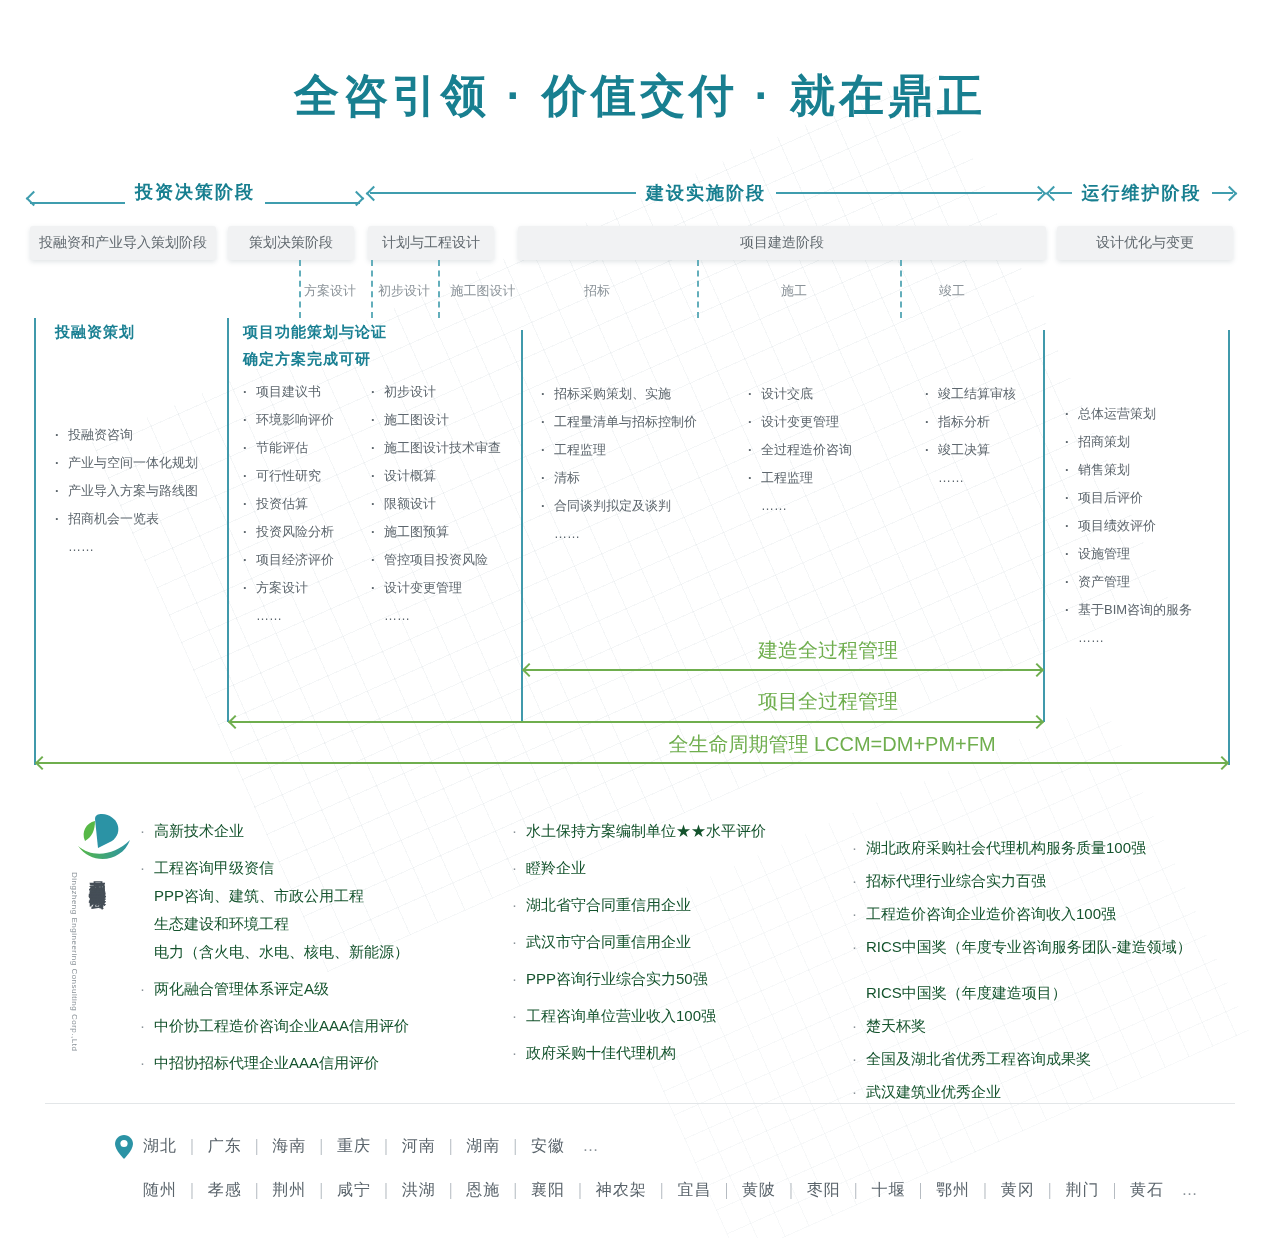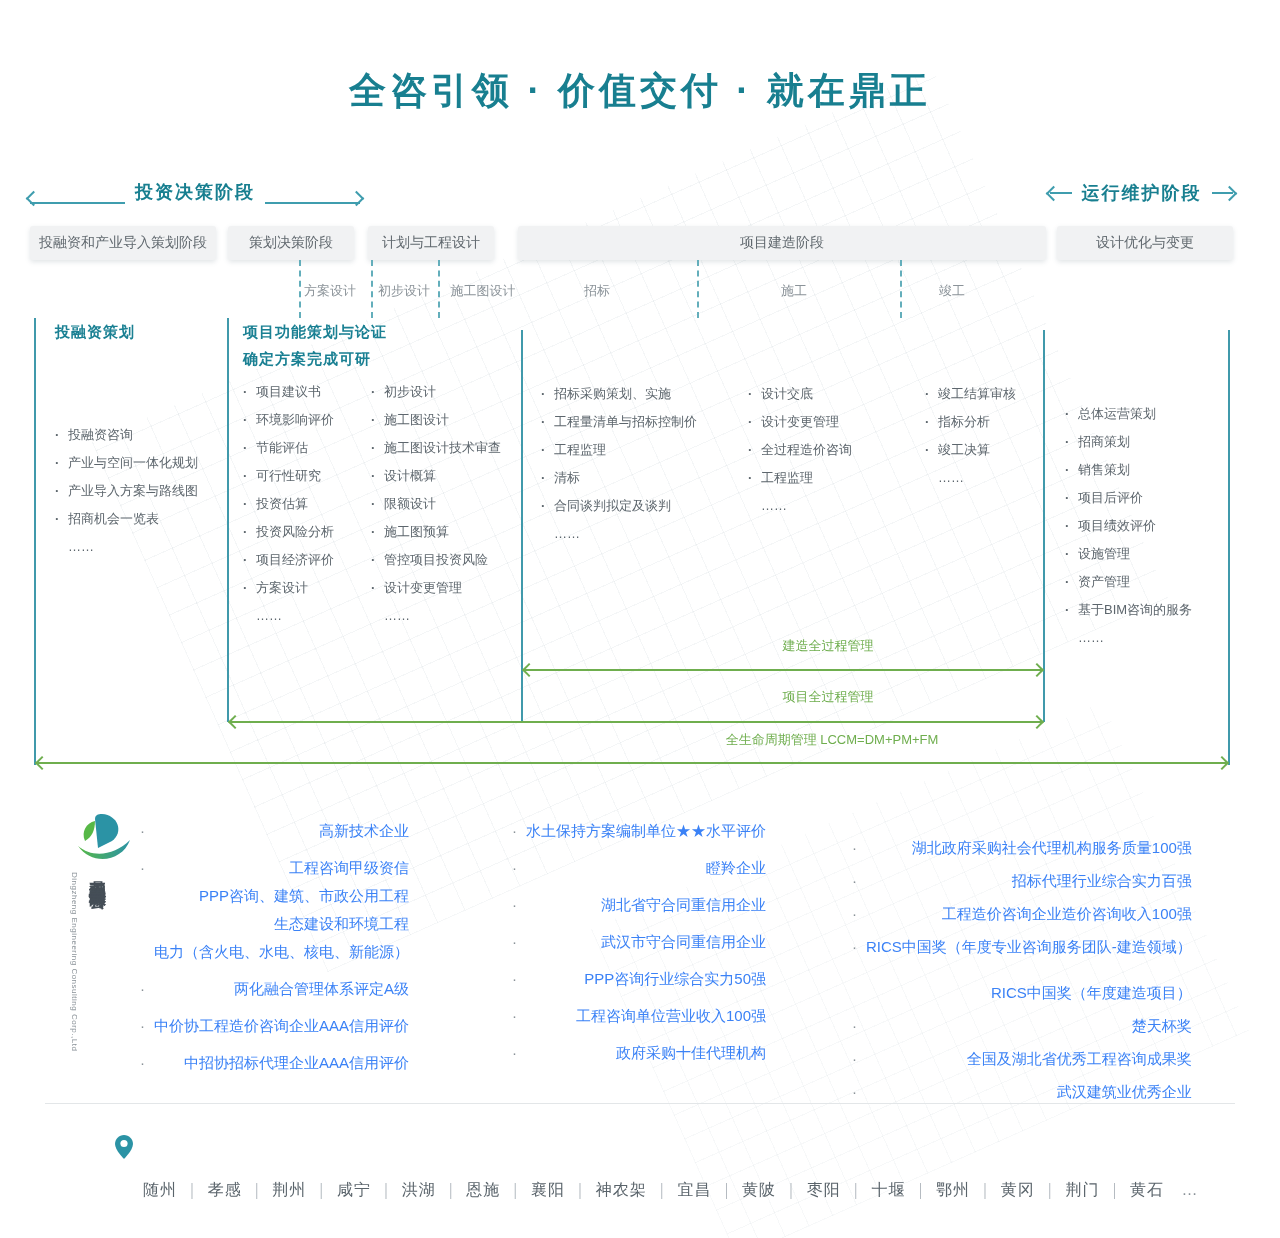--- a/index.html
+++ b/index.html
@@ -8,21 +8,21 @@
   
   .sketch{position:absolute;pointer-events:none;}
   .sk1{left:170px;top:230px;width:920px;height:580px;transform:rotate(-24deg);
        background:repeating-linear-gradient(90deg,rgba(150,168,178,.10) 0 1px,transparent 1px 30px),
                   repeating-linear-gradient(0deg,rgba(150,168,178,.10) 0 1px,transparent 1px 30px);}
   .sk2{left:640px;top:800px;width:560px;height:360px;transform:rotate(-24deg);
        background:repeating-linear-gradient(90deg,rgba(150,168,178,.08) 0 1px,transparent 1px 26px),
                   repeating-linear-gradient(0deg,rgba(150,168,178,.08) 0 1px,transparent 1px 26px);}
 
   .title{position:absolute;top:66px;left:0;right:0;text-align:center;
-         font-size:37px;font-weight:900;color:#187f90;letter-spacing:4px;white-space:nowrap;}
+         font-size:45px;font-weight:900;color:#187f90;letter-spacing:4px;white-space:nowrap;}
 
   
   .phase{position:absolute;top:182px;height:22px;display:flex;align-items:center;}
   .phase .ln{flex:1;height:2px;background:#3f9dae;}
   .phase .lbl{font-size:18px;font-weight:800;color:#187f90;letter-spacing:2px;margin:0 10px;white-space:nowrap;}
   .chev{width:9px;height:9px;border-top:2px solid #3f9dae;border-left:2px solid #3f9dae;flex:none;}
   .chev.left{transform:rotate(-45deg);margin-right:-9px;}
   .chev.right{transform:rotate(135deg);margin-left:-9px;}
 
   .stage-box{position:absolute;top:226px;height:34px;background:#f1f2f3;border-radius:3px;
@@ -39,30 +39,30 @@
   .svc{position:absolute;font-size:13px;color:#5d666d;}
   .svc-item{position:relative;padding-left:13px;line-height:15px;margin-bottom:13px;white-space:nowrap;}
   .svc-item::before{content:"·";position:absolute;left:0;top:0;font-weight:700;}
   .svc-item.ellipsis::before{content:"";}
 
   .garrow{position:absolute;height:2px;background:#6fae4e;}
   .garrow::before,.garrow::after{content:"";position:absolute;width:8px;height:8px;
       border-top:2px solid #6fae4e;border-left:2px solid #6fae4e;top:-4px;}
   .garrow::before{left:-1px;transform:rotate(-45deg);}
   .garrow::after{right:-1px;transform:rotate(135deg);}
-  .glabel{position:absolute;transform:translateX(-50%);font-size:13px;color:#6fae4e;white-space:nowrap;}
+  .glabel{position:absolute;transform:translateX(-50%);font-size:20px;color:#6fae4e;white-space:nowrap;}
 
   
   .logo{position:absolute;left:68px;top:810px;}
   .cn-name{position:absolute;left:86px;top:868px;height:220px;writing-mode:vertical-rl;text-orientation:upright;
            font-size:17px;font-weight:800;color:#454e57;letter-spacing:1px;}
   .en-name{position:absolute;left:70px;top:872px;height:210px;writing-mode:vertical-rl;
            font-size:8px;color:#8a9298;letter-spacing:.5px;}
 
-  .qcol{position:absolute;font-size:15px;color:#3b82f6;text-align:right;}
+  .qcol{position:absolute;font-size:15px;color:#14532d;}
   .q-item{position:relative;padding-left:14px;line-height:16px;margin-top:21px;white-space:nowrap;}
   .q-item:first-child{margin-top:0;}
   .q-item::before{content:"·";position:absolute;left:0;color:#8a9298;}
   .q-item.cont{margin-top:12px;}
   .q-item.cont::before{content:"";}
   .qcol.c .q-item{margin-top:17px;}
   .qcol.c .q-item.cont{margin-top:30px;}
 
   .divider{position:absolute;left:45px;top:1103px;width:1190px;height:1px;background:#e3e6e8;}
 
@@ -78,20 +78,27 @@
 
   <div class="sketch sk1"></div>
   <div class="sketch sk2"></div>
 
   <div class="title">全咨引领 · 价值交付 · 就在鼎正</div>
 
   <div class="phase" style="left:28px;width:334px;align-items:flex-end;">
     <span class="chev left"></span>
       <span class="ln"></span>
     <span class="lbl">投资决策阶段</span>
+    <span class="ln"></span>
+      <span class="chev right"></span>
+  </div>
+  <div class="phase" style="left:368px;width:676px;">
+    <span class="chev left"></span>
+      <span class="ln"></span>
+    <span class="lbl">建设实施阶段</span>
     <span class="ln"></span>
       <span class="chev right"></span>
   </div>
   <div class="phase" style="left:1048px;width:187px;">
     <span class="chev left"></span>
       <span class="ln"></span>
     <span class="lbl">运行维护阶段</span>
     <span class="ln"></span>
       <span class="chev right"></span>
   </div>
@@ -236,18 +243,22 @@
       <div class="q-item">全国及湖北省优秀工程咨询成果奖</div>
       <div class="q-item">武汉建筑业优秀企业</div>
     </div>
 
   <div class="divider"></div>
 
   <svg class="pin" width="20" height="26" viewBox="0 0 20 26">
     <path d="M10 1 C5 1 1 5 1 10 C1 16 10 25 10 25 C10 25 19 16 19 10 C19 5 15 1 10 1 Z" fill="#2b93a5"></path>
     <circle cx="10" cy="9.5" r="3.6" fill="#ffffff"></circle>
   </svg>
+  <div class="loc-row" style="top:1136px;">
+    <span><span class="loc-item">湖北</span><span class="loc-item">广东</span><span class="loc-item">海南</span><span class="loc-item">重庆</span><span class="loc-item">河南</span><span class="loc-item">湖南</span><span class="loc-item">安徽</span></span>
+    <span class="loc-more">…</span>
+  </div>
   <div class="loc-row" style="top:1180px;">
     <span><span class="loc-item">随州</span><span class="loc-item">孝感</span><span class="loc-item">荆州</span><span class="loc-item">咸宁</span><span class="loc-item">洪湖</span><span class="loc-item">恩施</span><span class="loc-item">襄阳</span><span class="loc-item">神农架</span><span class="loc-item">宜昌</span><span class="loc-item">黄陂</span><span class="loc-item">枣阳</span><span class="loc-item">十堰</span><span class="loc-item">鄂州</span><span class="loc-item">黄冈</span><span class="loc-item">荆门</span><span class="loc-item">黄石</span></span>
     <span class="loc-more">…</span>
   </div>
 
 </div>
 
 </body></html>

